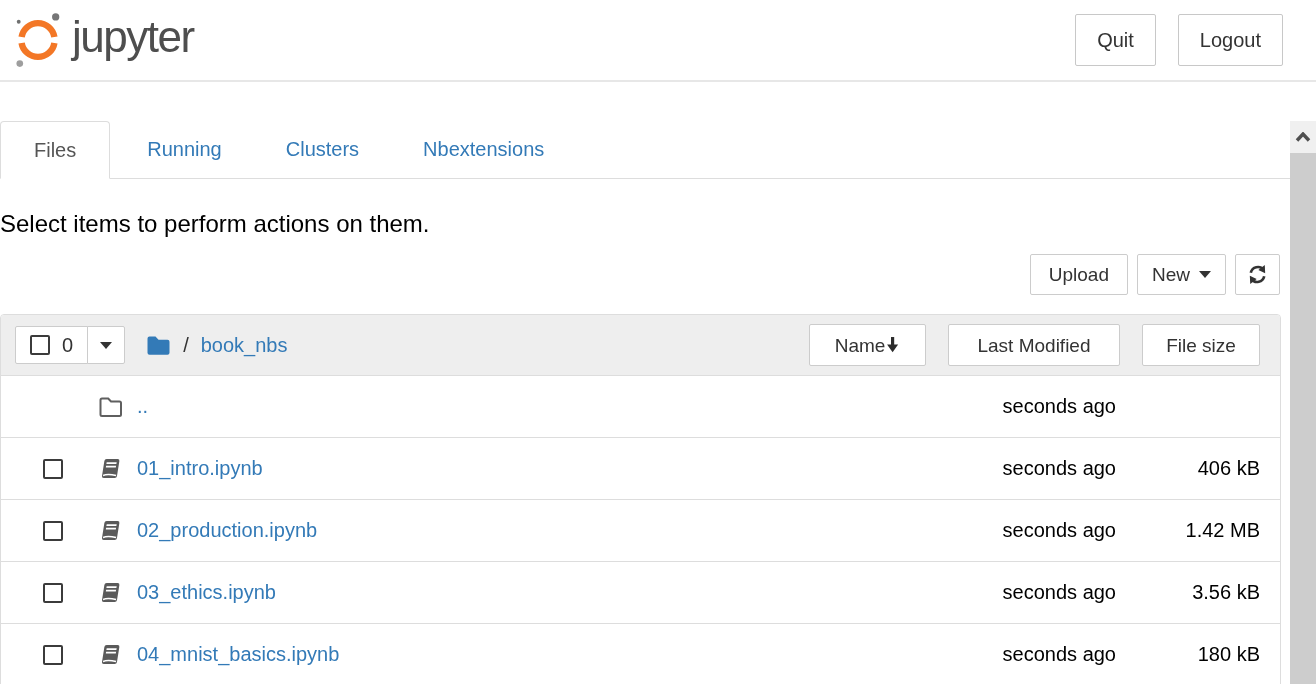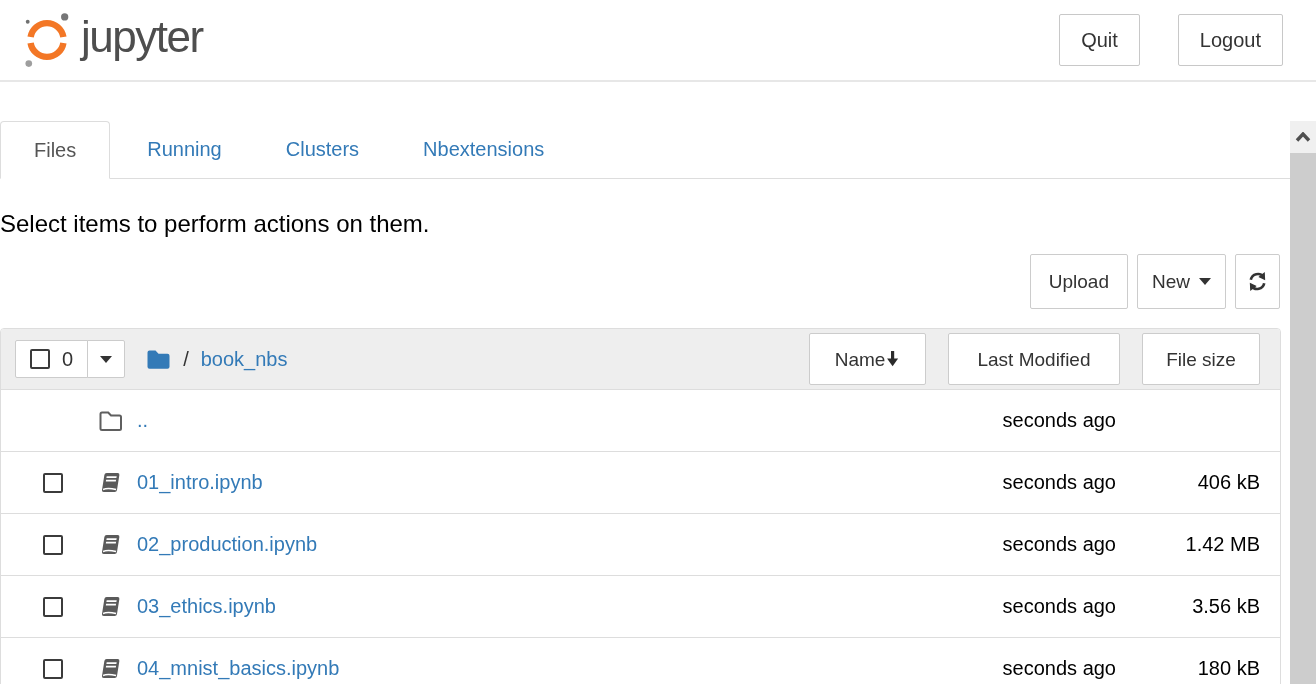--- a/index.html
+++ b/index.html
@@ -7,28 +7,28 @@
   body {
     width: 1316px; height: 684px; overflow: hidden;
     background: #fff; color: #000;
     font-family: "Liberation Sans", sans-serif;
   }
 
   
   .header {
     height: 82px; border-bottom: 2px solid #e7e7e7;
     display: flex; align-items: center; justify-content: space-between;
-    padding: 0 33px 0 22px; background: #fff;
+    padding: 0 33px 0 13px; background: #fff;
   }
   .logo { display: flex; align-items: center; cursor: pointer; }
   .logo-text {
     font-size: 44px; color: #4e4e4e; letter-spacing: -1.5px;
     margin-left: 9px; line-height: 1; padding-bottom: 6px;
   }
-  .header-buttons { display: flex; gap: 38px; }
+  .header-buttons { display: flex; gap: 22px; }
   .hbtn {
     font-size: 20px; color: #333; background: #fff;
     border: 1px solid #c8c8c8; border-radius: 2px;
     padding: 13px 21px; line-height: 24px; cursor: pointer;
     font-family: inherit;
   }
 
   
   .site { position: relative; height: 602px; }
   .content { width: 1290px; }
@@ -56,21 +56,21 @@
   .tab.link { color: #337ab7; padding: 16px 27px; margin-left: 10px; }
 
   
   .notice { margin: 31px 0 0 0; font-size: 24px; color: #000; }
   .toolbar { display: flex; justify-content: flex-end; gap: 9px; margin: 16px 10px 0 0; }
   .btn {
     font-size: 19px; color: #333; background: #fff; border: 1px solid #ccc;
     border-radius: 2px; padding: 8px 18px; line-height: 21px; cursor: pointer;
     font-family: inherit; display: inline-flex; align-items: center; justify-content: center;
   }
-  .new-btn { padding: 16px 14px; gap: 9px; }
+  .new-btn { padding: 9px 14px; gap: 9px; }
   .refresh-btn { padding: 8px 10px; }
   .caret {
     display: inline-block; width: 0; height: 0;
     border-left: 6px solid transparent; border-right: 6px solid transparent;
     border-top: 7px solid #333;
   }
 
   
   .list { margin: 19px 9px 0 0; border: 1px solid #ddd; border-radius: 4px 4px 0 0; }
   .list-header {
@@ -82,21 +82,21 @@
   .caret-btn { height: 38px; padding: 7px 12px; margin-left: -1px; border-radius: 0 2px 2px 0; }
   .checkbox {
     display: inline-block; width: 20px; height: 20px; background: #fff;
     border: 2px solid #3b3b3b; border-radius: 2px; cursor: pointer;
   }
   .count { font-size: 20px; color: #333; }
   .breadcrumb { display: flex; align-items: center; margin-left: 21px; gap: 12px; font-size: 20px; }
   .crumb-sep { color: #333; cursor: pointer; }
   .crumb-current { color: #337ab7; font-weight: normal; cursor: pointer; }
   .sort-buttons { margin-left: auto; display: flex; gap: 22px; align-items: center; }
-  .sort-btn { height: 52px; }
+  .sort-btn { height: 42px; }
   .sort-name { min-width: 117px; }
   .sort-modified { min-width: 172px; }
   .sort-size { min-width: 118px; }
 
   .row {
     height: 62px; display: flex; align-items: center;
     border-top: 1px solid #ddd; padding-right: 20px;
     font-size: 20px; background: #fff;
   }
   .cb-cell { margin-left: 42px; width: 20px; display: flex; }

